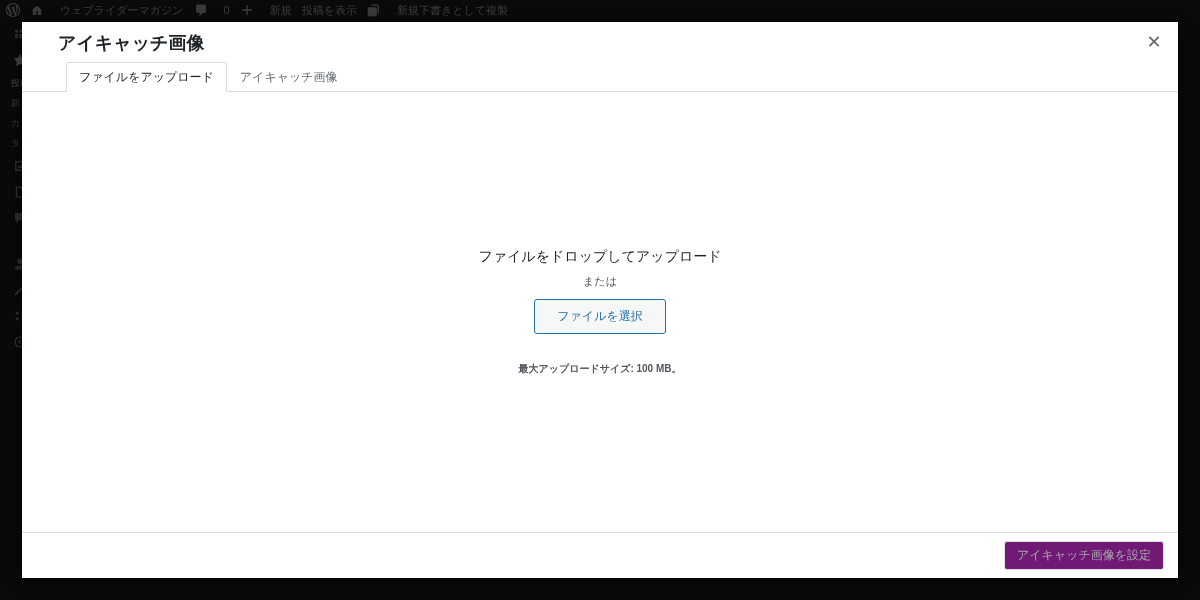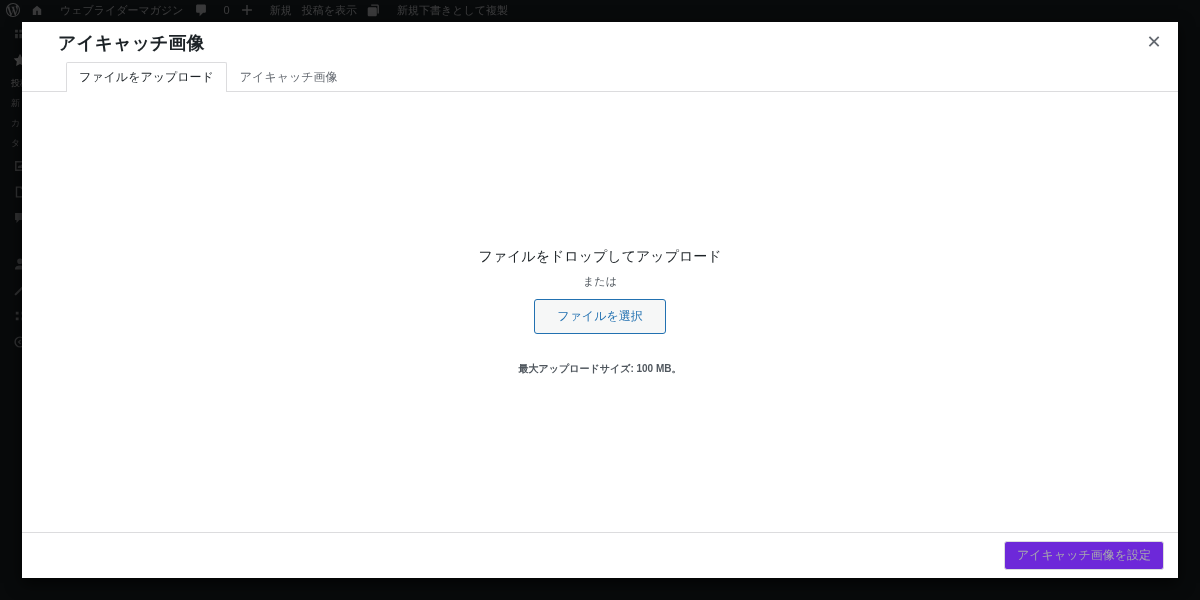--- a/index.html
+++ b/index.html
@@ -160,21 +160,21 @@
 
 .modal-footer {
   border-top: 1px solid #dcdcde;
   padding: 8px 14px;
   display: flex;
   justify-content: flex-end;
 }
 .footer-btn {
   padding: 5px 12px;
   border: 1px solid #dcdcde;
-  background: #6d28d9;
+  background: #701a75;
   color: #a7aaad;
   font-size: 12px;
   border-radius: 3px;
   cursor: default;
 }
 </style>
 </head>
 <body>
 
 <div class="adminbar">

